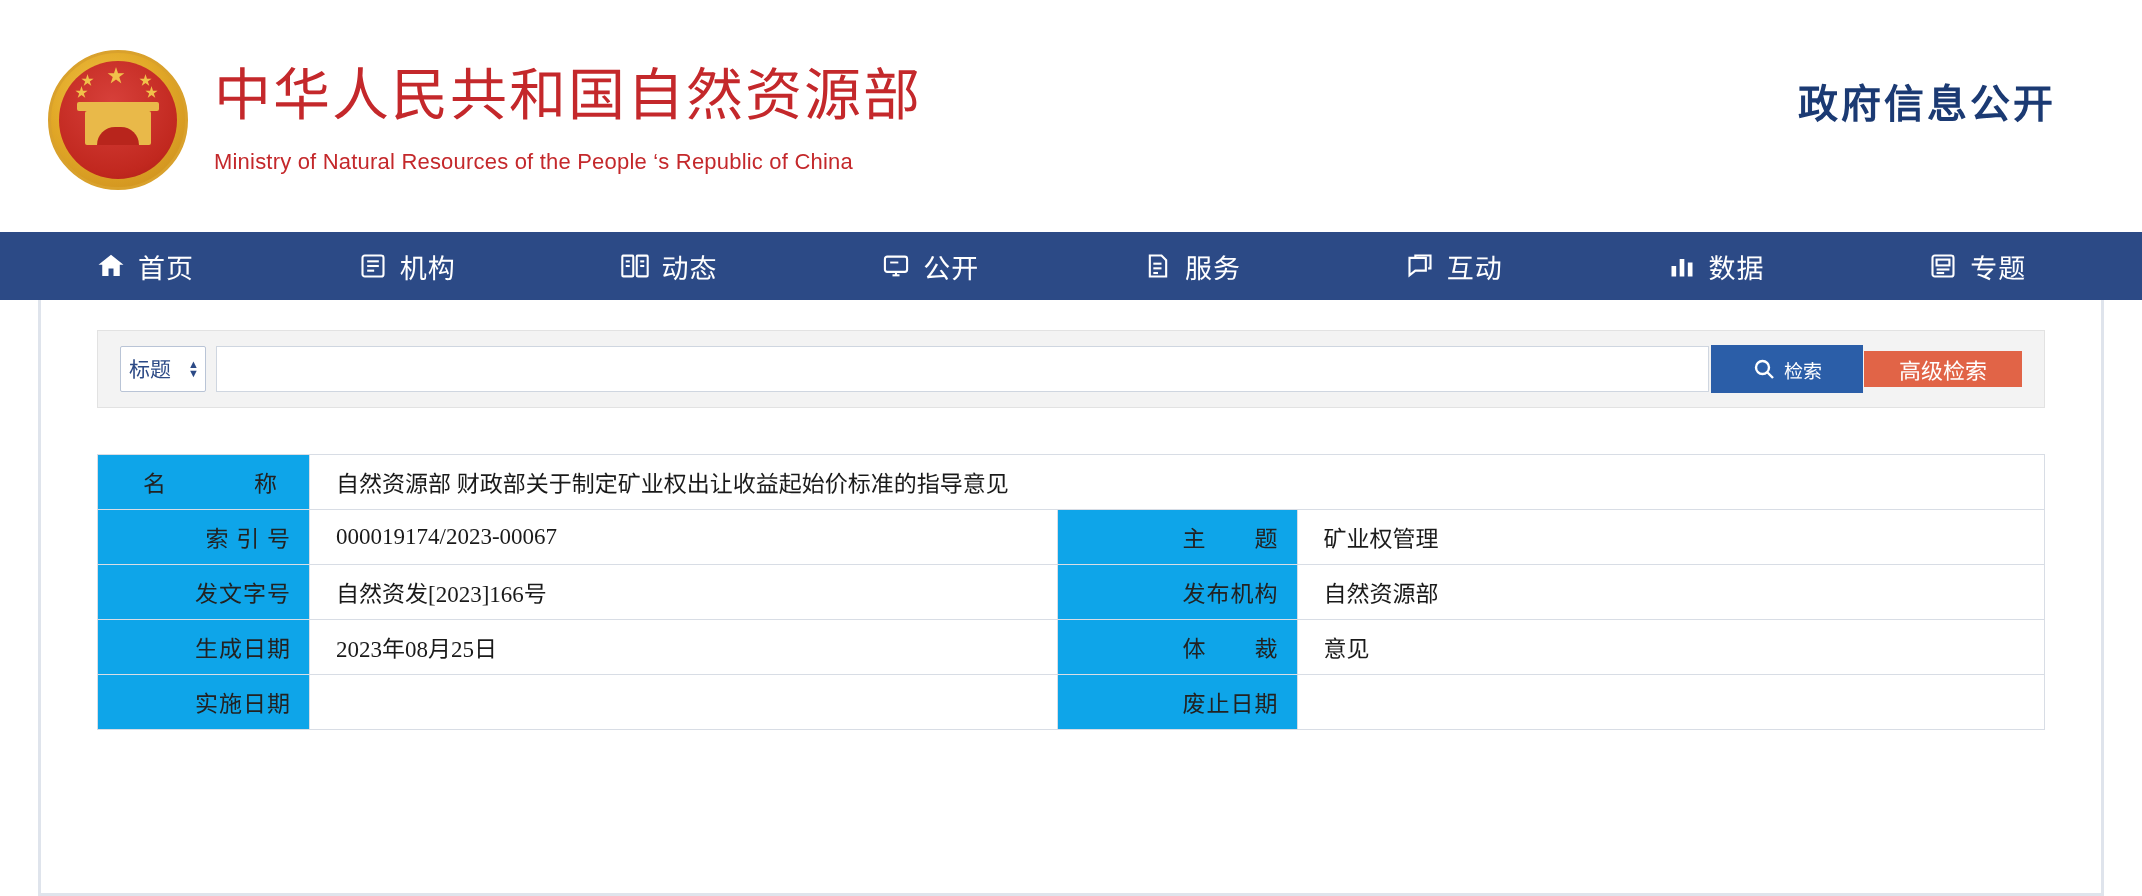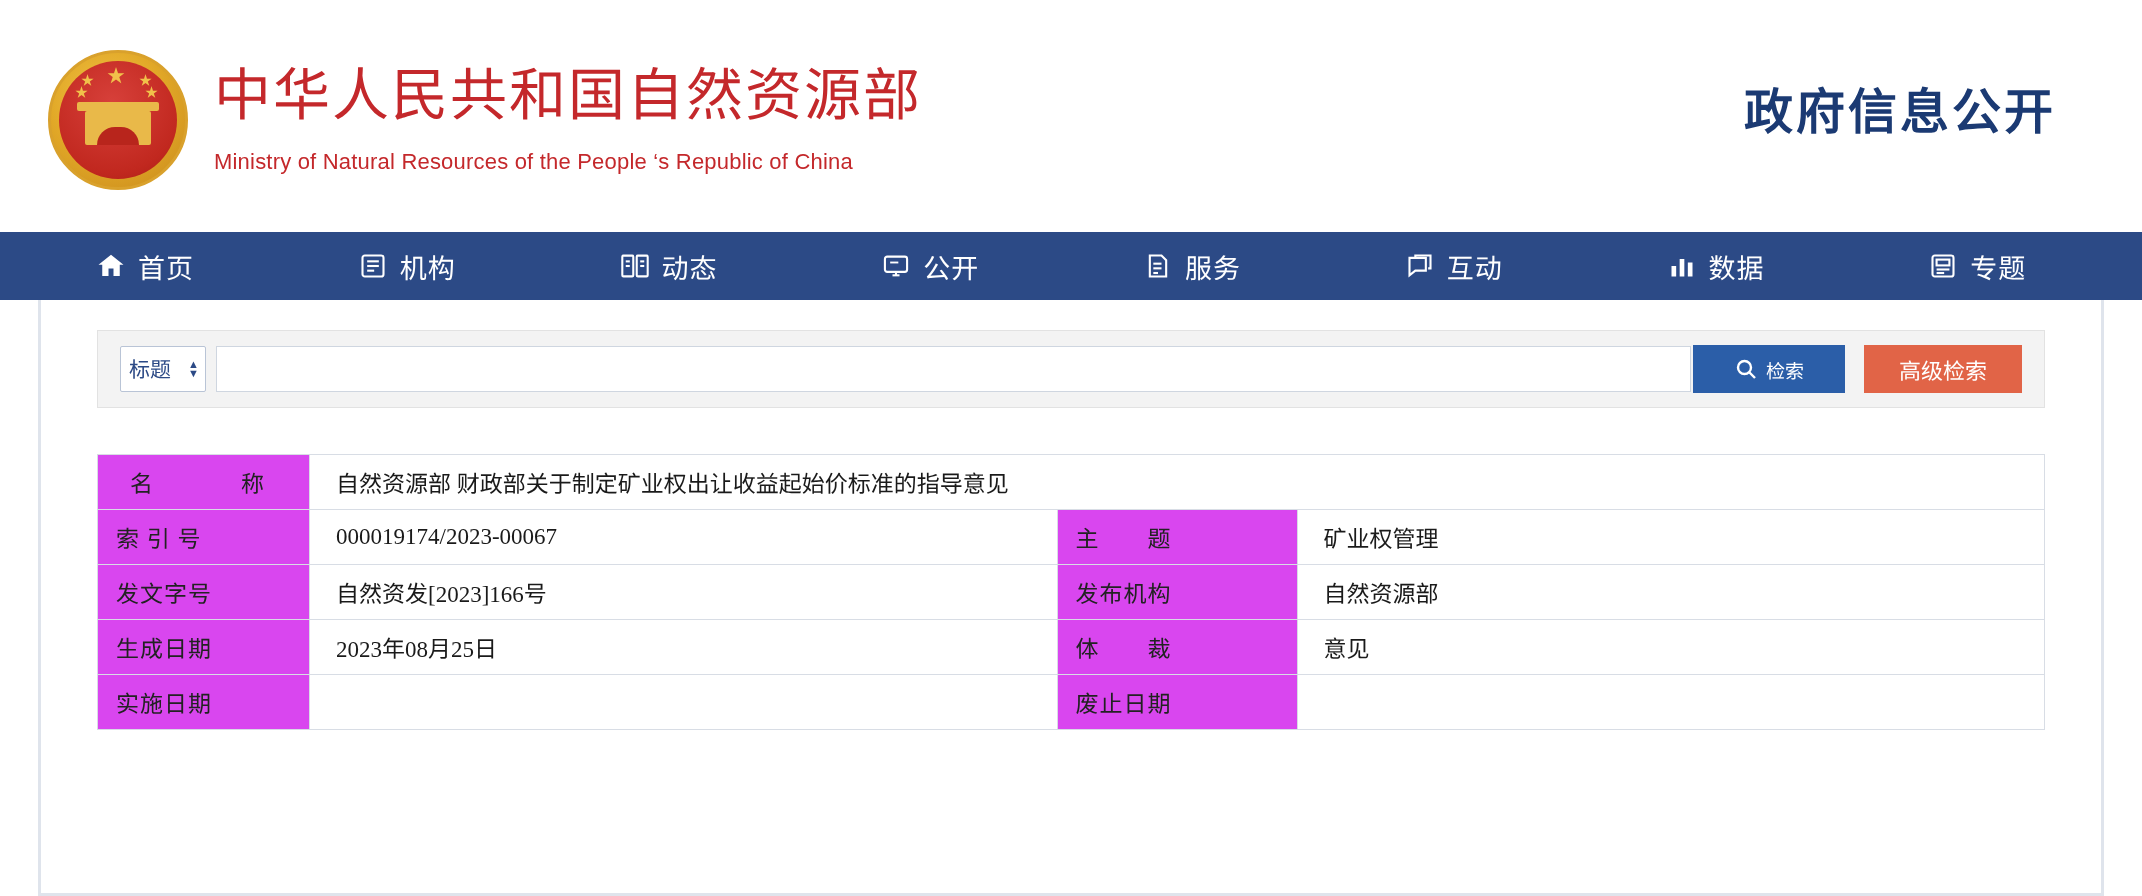--- a/index.html
+++ b/index.html
@@ -113,21 +113,21 @@
     font-size: 22px;
     margin-top: 20px;
     letter-spacing: 0.2px;
     font-family: "Liberation Sans", sans-serif;
   }
   .header-right {
     position: absolute;
     right: 86px;
     top: 72px;
     color: #1b3a73;
-    font-size: 49px;
+    font-size: 40px;
     font-weight: bold;
     letter-spacing: 3px;
     font-family: "Liberation Serif", "DejaVu Serif", serif;
   }
 
   
   .main-nav {
     height: 68px;
     background: #2c4a86;
     display: flex;
@@ -240,51 +240,51 @@
     font-family: "Liberation Sans", sans-serif;
     margin-left: 2px;
   }
   .btn-search .mag {
     width: 24px;
     height: 24px;
     margin-right: 8px;
   }
   .btn-adv {
     width: 158px;
-    height: 48px;
+    height: 36px;
     background: #e16447;
     color: #ffffff;
     font-size: 22px;
     border: none;
     cursor: pointer;
     font-family: "Liberation Sans", sans-serif;
-    margin-left: 19px;
+    margin-left: 1px;
   }
 
   
   .doc-table {
     margin-top: 46px;
     width: 100%;
     border-collapse: collapse;
     table-layout: fixed;
     font-family: "Liberation Serif", "DejaVu Serif", serif;
   }
   .doc-table td {
     border: 1px solid #d8dde5;
     height: 55px;
     font-size: 23px;
     color: #1a1a1a;
     padding: 0 18px;
     box-sizing: border-box;
     vertical-align: middle;
   }
   .doc-table td.label {
-    background: #d946ef;
+    background: #0ea5e9;
     width: 212px;
-    text-align: left;
+    text-align: right;
     color: #222222;
     letter-spacing: 1px;
   }
   .doc-table td.value {
     background: #ffffff;
     padding-left: 26px;
   }
   .spaced2 {
     display: inline-block;
     letter-spacing: 14px;

